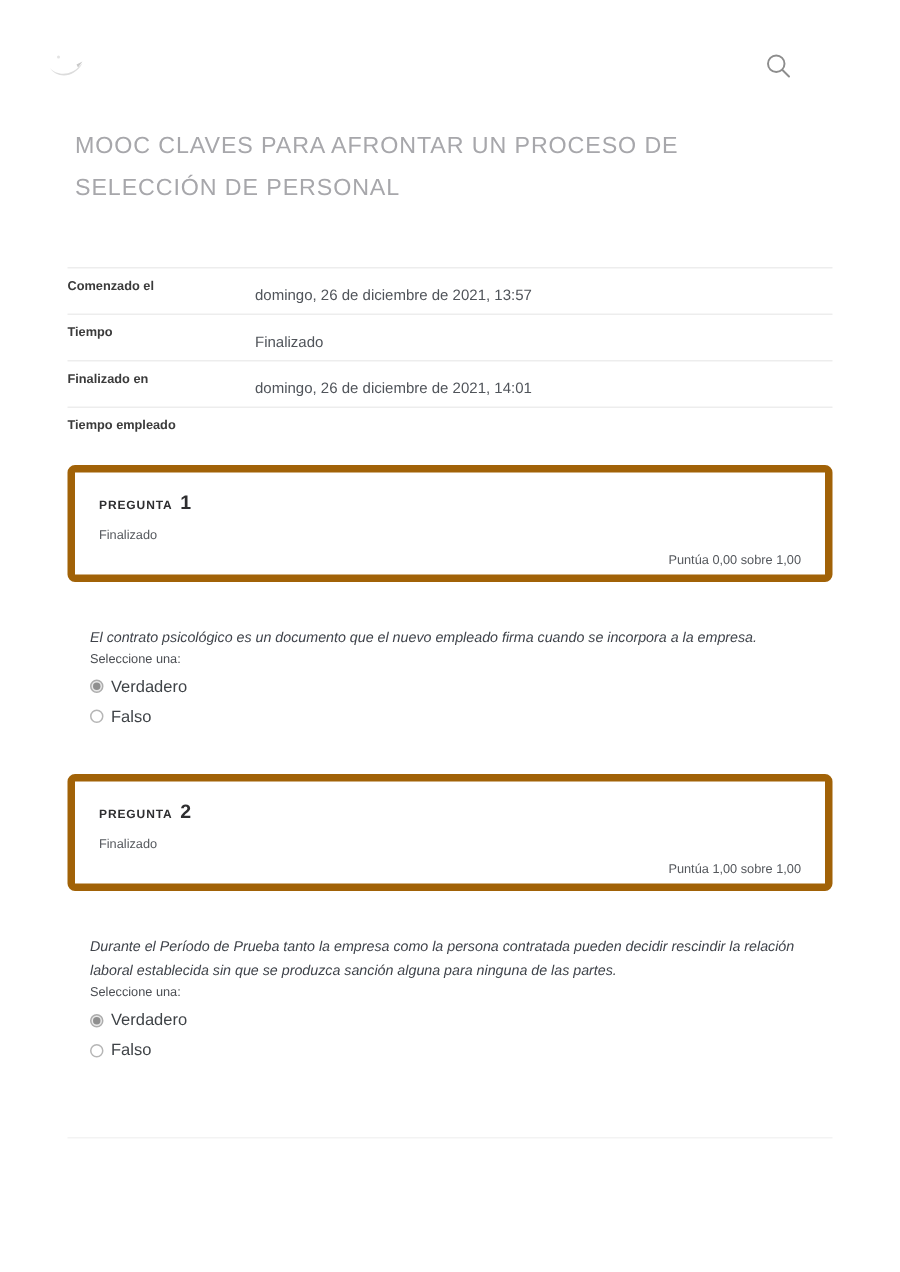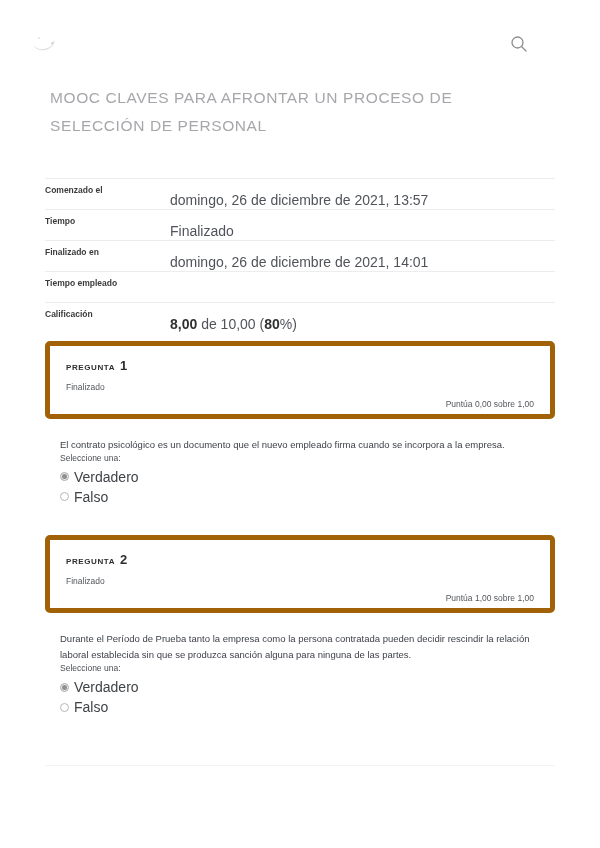--- a/index.html
+++ b/index.html
@@ -28,54 +28,54 @@
   
   .summary { margin: 38px auto 0; width: 510px; }
   .srow { display: flex; border-top: 1px solid #ededed; height: 31px; }
   .slabel {
     width: 118px; flex: none; text-align: left;
     font-size: 8.5px; font-weight: bold; color: #3b3b3b;
     padding-top: 6px;
   }
   .svalue {
     flex: 1; padding-left: 7px; padding-top: 13px;
-    font-size: 14px; color: #50545a;
+    font-size: 10px; color: #50545a;
   }
   .svalue b { color: #303030; }
 
   
   .question { margin: 0 auto; width: 510px; }
   .question + .question { margin-top: 32px; }
   .qbox {
     border: 5px solid #a16207; border-radius: 5px;
     height: 78px; padding: 12px 16px; background: #fff;
     margin-top: 8px;
   }
   .qhead { display: flex; align-items: baseline; }
   .qhead .qword { font-size: 8px; font-weight: bold; letter-spacing: 0.6px; color: #2e2e30; }
   .qhead .qnum  { font-size: 13px; font-weight: bold; color: #2e2e30; margin-left: 5px; }
   .qstate  { margin-top: 9px; font-size: 8.5px; color: #54575c; }
   .qpoints { margin-top: 7px; font-size: 8.5px; color: #54575c; text-align: right; }
 
   .qtext {
-    margin-top: 18px; padding: 0 20px 0 15px;
-    font-size: 9.5px; line-height: 1.7; color: #3e4249;
+    margin-top: 30px; padding: 0 20px 0 15px;
+    font-size: 9.5px; line-height: 1.7; color: #3e4249; font-style: italic;
   }
   .qprompt { margin-top: 0; padding-left: 15px; font-size: 8.5px; color: #4a4d52; }
   .opt { margin-top: 8px; padding-left: 15px; display: flex; align-items: center; height: 12px; cursor: pointer; }
   .radio {
     width: 9px; height: 9px; flex: none; border-radius: 50%;
     border: 1px solid #b6b6b6; background: #fff;
     display: inline-flex; align-items: center; justify-content: center;
   }
   .radio.selected { border-color: #adadad; background: #e9e9e9; }
   .radio.selected::after {
     content: ""; width: 5px; height: 5px; border-radius: 50%; background: #8f8f8f;
   }
-  .opt-label { margin-left: 5px; font-size: 14px; color: #3f4347; }
+  .opt-label { margin-left: 5px; font-size: 11px; color: #3f4347; }
 
   .bottom-divider {
     margin: 52px auto 0; width: 510px; height: 0;
     border: none; border-top: 1px solid #f3f3f3;
   }
 </style>
 </head>
 <body>
 
 <div class="header">
@@ -104,24 +104,20 @@
   <div class="srow">
     <div class="slabel">Tiempo</div>
     <div class="svalue">Finalizado</div>
   </div>
   <div class="srow">
     <div class="slabel">Finalizado en</div>
     <div class="svalue">domingo, 26 de diciembre de 2021, 14:01</div>
   </div>
   <div class="srow">
     <div class="slabel">Tiempo empleado</div>
-  </div>
-  <div class="srow">
-    <div class="slabel">Calificación</div>
-    <div class="svalue"><b>8,00</b><span> de 10,00 (</span><b>80</b><span>%)</span></div>
   </div>
 </div>
 
 <section class="question">
   <div class="qbox">
     <div class="qhead">
       <span class="qword">PREGUNTA</span>
       <span class="qnum">1</span>
     </div>
     <div class="qstate">Finalizado</div>

